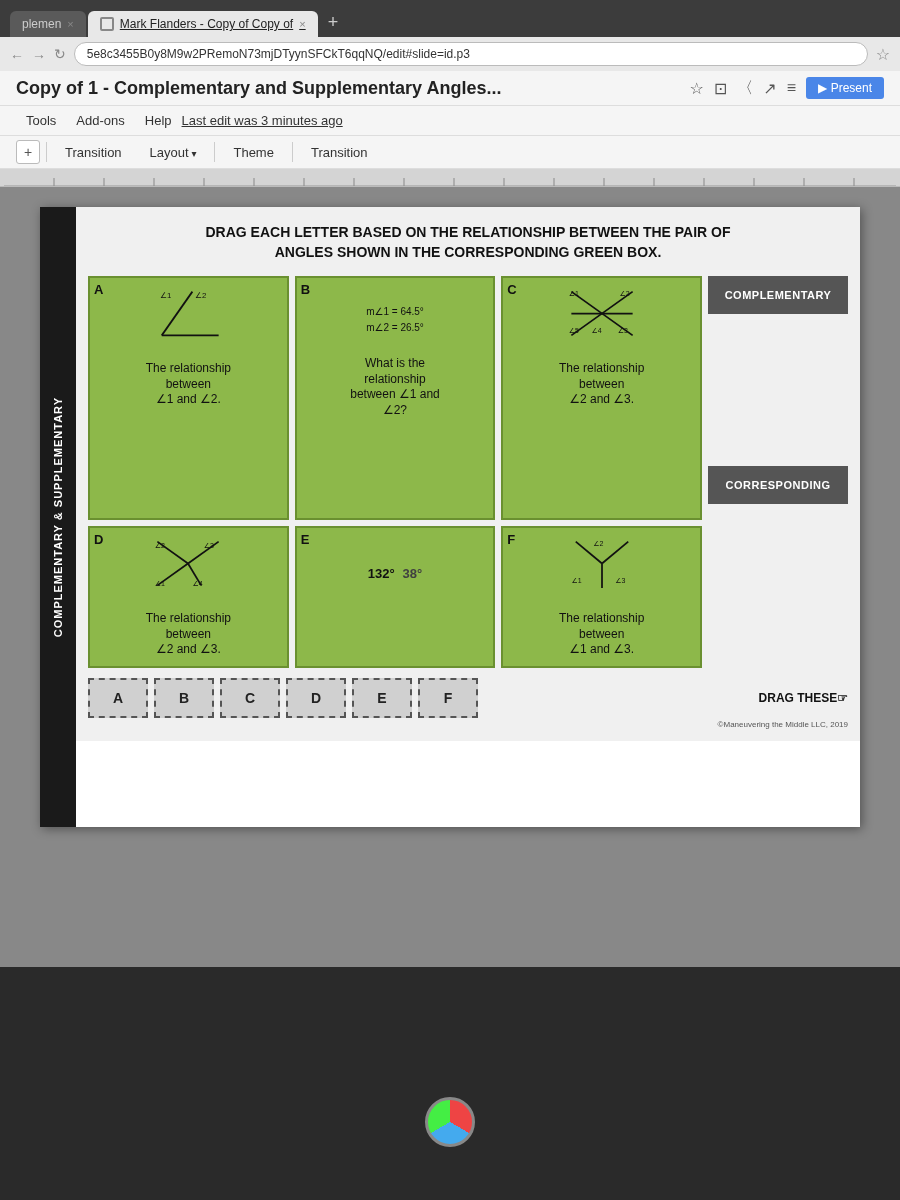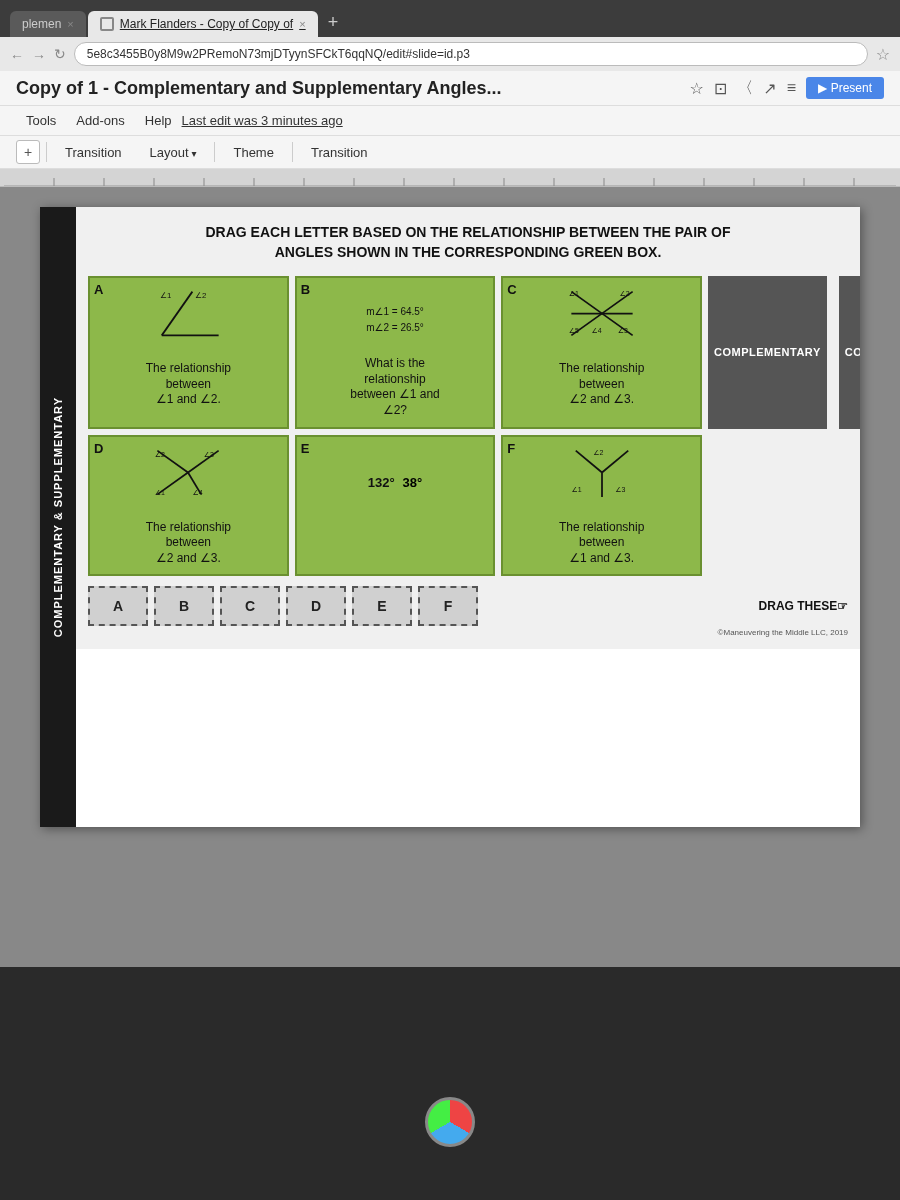--- a/index.html
+++ b/index.html
@@ -242,21 +242,21 @@
     .green-box {
       background: #8db84a;
       border: 2px solid #6a9030;
       padding: 8px;
       min-height: 130px;
       position: relative;
     }
 
     .answer-column {
       display: flex;
-      flex-direction: row;
+      flex-direction: column;
       gap: 6px;
       width: 140px;
     }
 
     .answer-box {
       background: #555;
       color: white;
       font-size: 11px;
       font-weight: bold;
       text-align: center;
@@ -518,21 +518,21 @@
               <text x="45" y="56" font-size="8" fill="#111">∠4</text>
             </svg>
           </div>
           <div class="box-text">The relationship<br>between<br>∠2 and ∠3.</div>
         </div>
 
         <div class="green-box">
           <span class="box-label">E</span>
           <div style="display:flex; justify-content:center; align-items:center; gap:8px; margin-top:30px;">
             <div style="font-size:13px; font-weight:bold; color:#111;">132°</div>
-            <div style="font-size:13px; font-weight:bold; color:#000000;">38°</div>
+            <div style="font-size:13px; font-weight:bold; color:#404040;">38°</div>
           </div>
         </div>
 
         <div class="green-box">
           <span class="box-label">F</span>
           <div class="angle-diagram">
             <svg class="angle-svg" viewBox="0 0 80 60">
 
               <line x1="40" y1="30" x2="10" y2="5" stroke="#111" stroke-width="2"></line>
               <line x1="40" y1="30" x2="70" y2="5" stroke="#111" stroke-width="2"></line>

